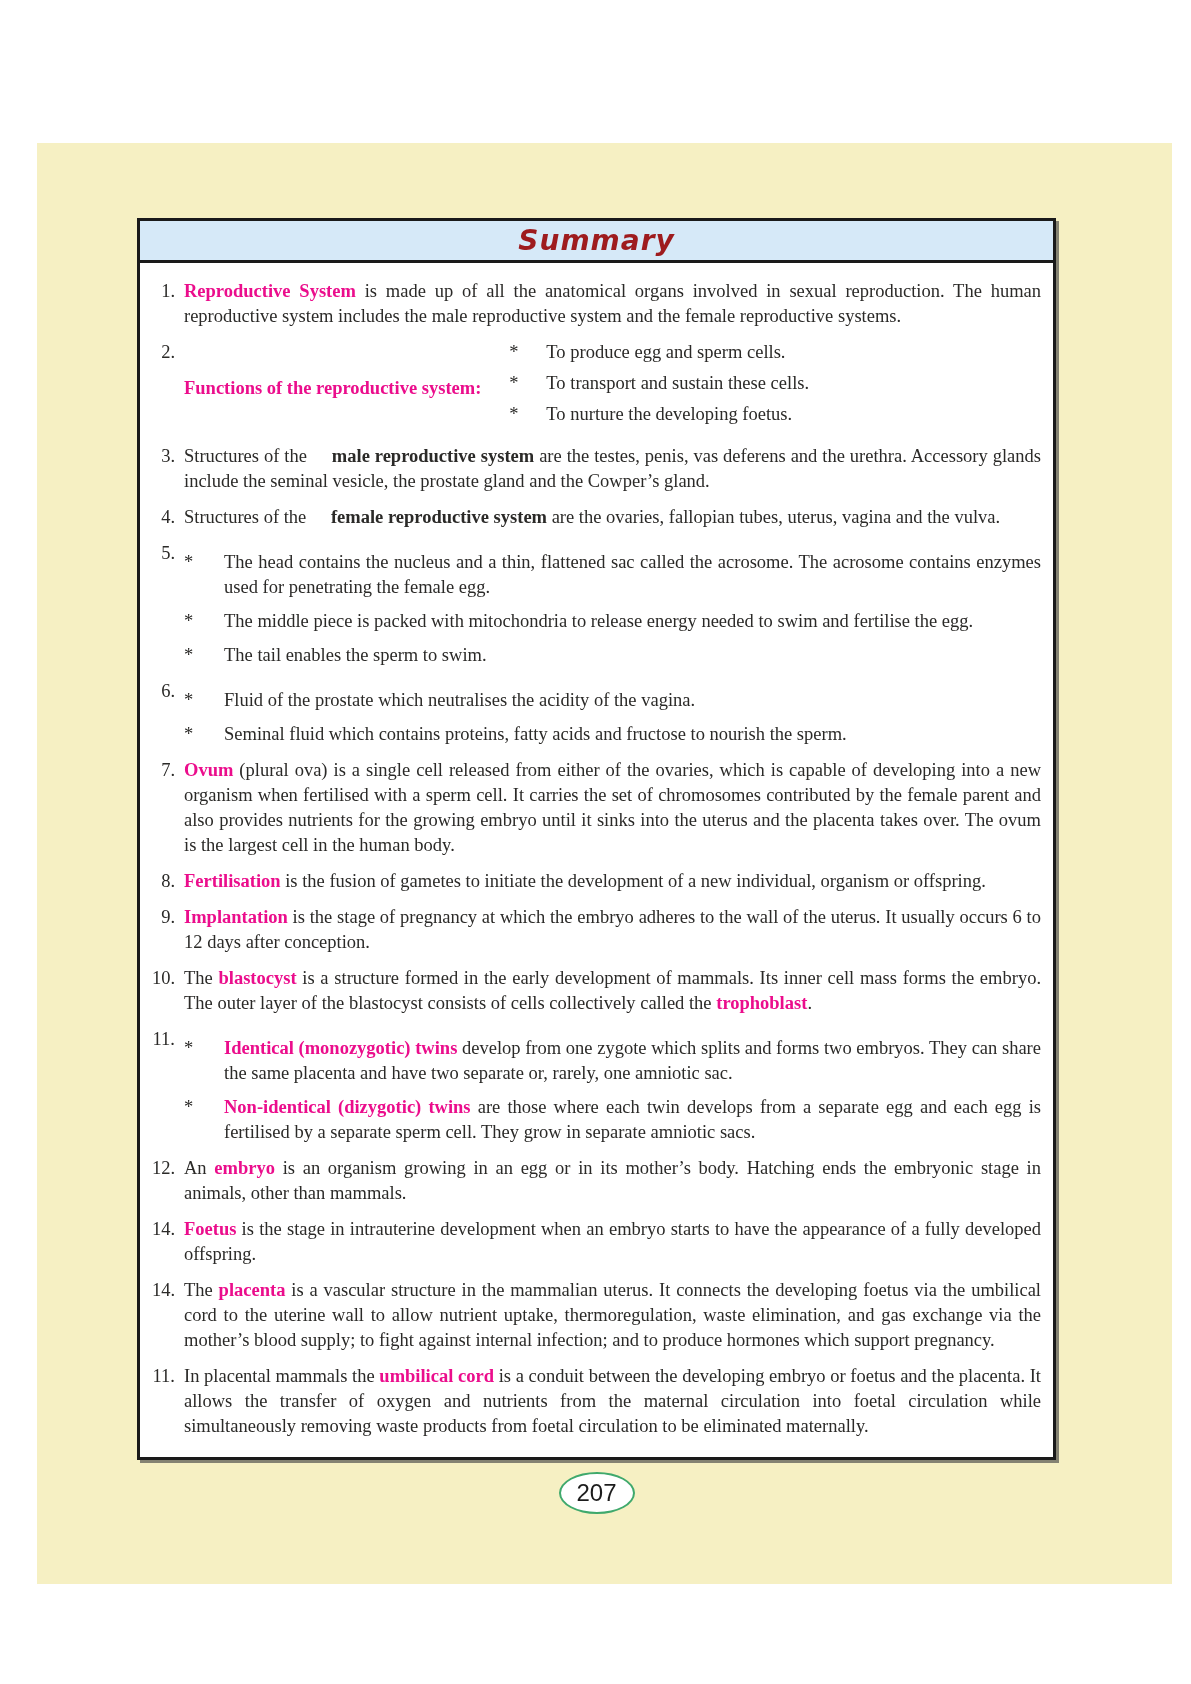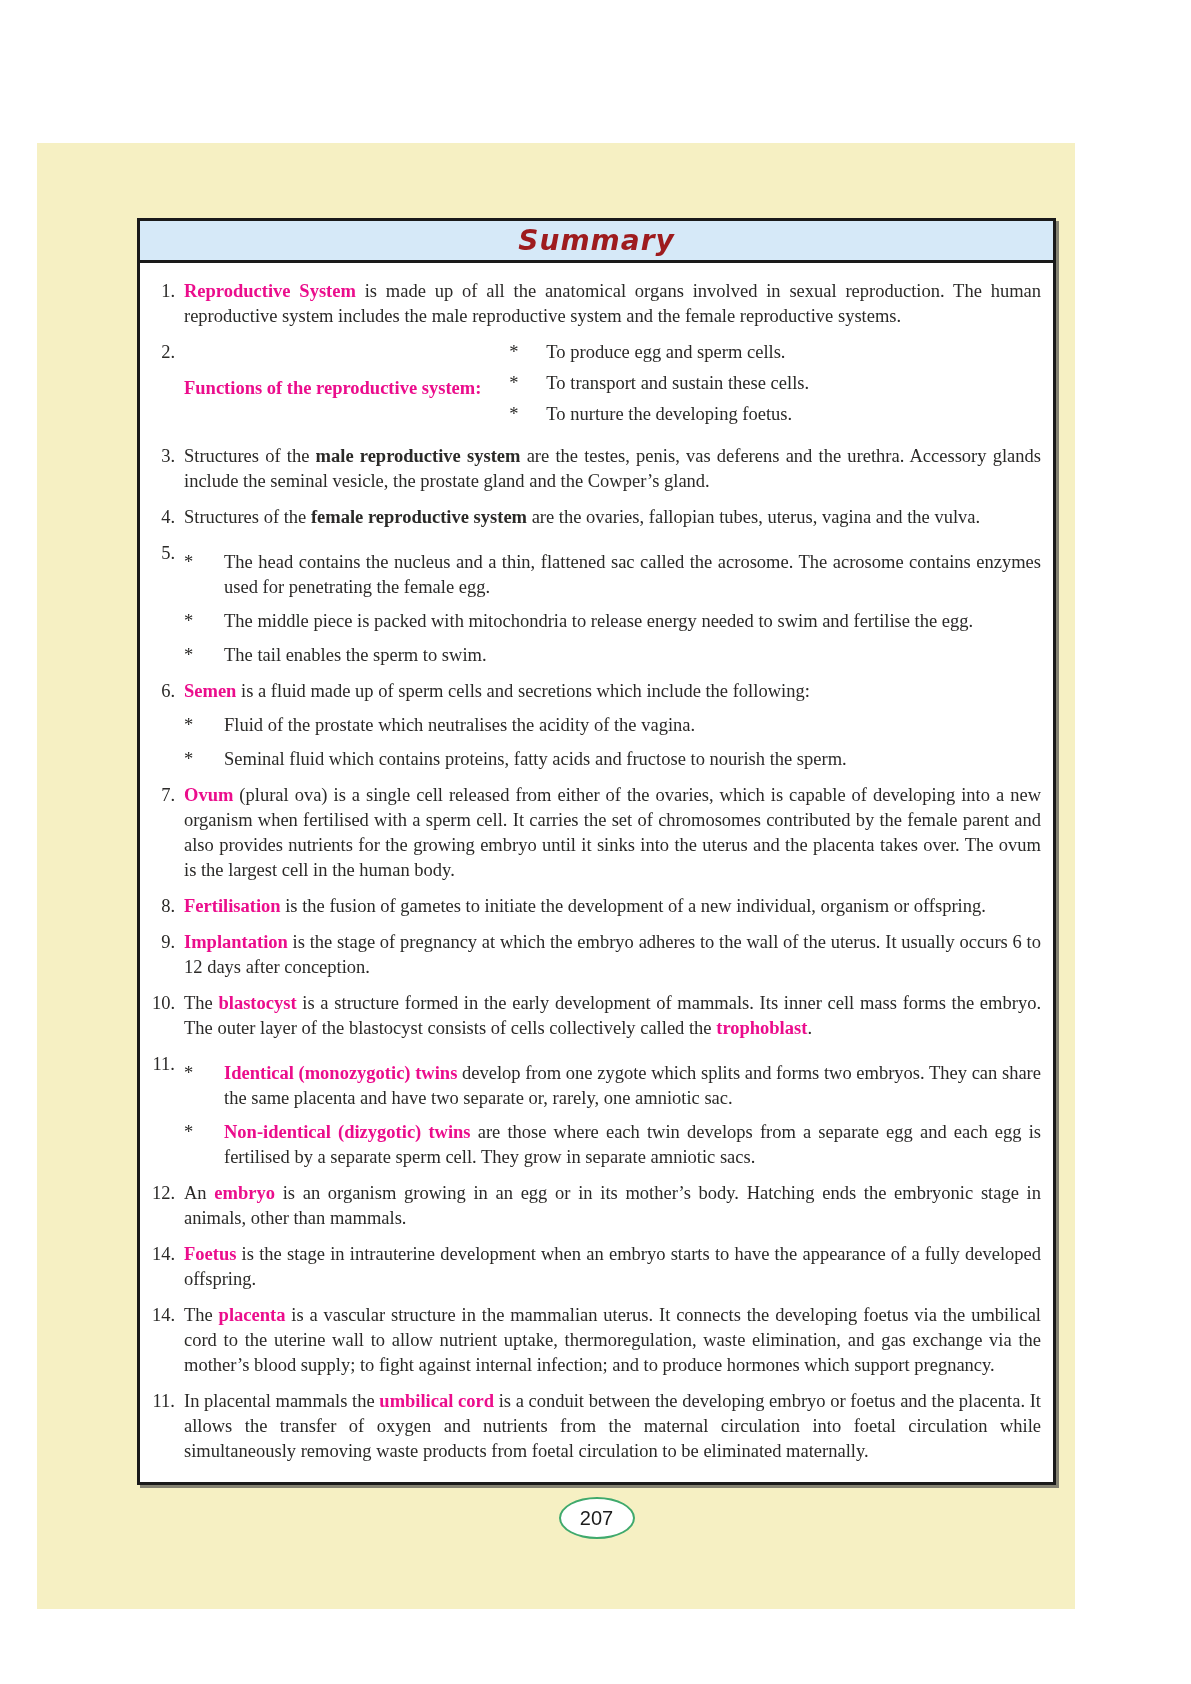--- a/index.html
+++ b/index.html
@@ -17,21 +17,21 @@
     width: 1191px;
     height: 1684px;
     position: relative;
     font-family: "Liberation Serif", serif;
     color: var(--text);
   }
   .sheet {
     position: absolute;
     left: 37px;
     top: 143px;
-    width: 1038px;
+    width: 1135px;
     min-height: 1400px;
     background: var(--sheet);
     padding: 75px 0 70px 100px;
   }
   .box {
     width: 919px;
     background: #ffffff;
     border: 3px solid var(--box-border);
     box-shadow: 3px 3px 0 rgba(70,70,70,0.65);
   }
@@ -58,21 +58,21 @@
   }
   .item { display: flex; margin-top: 11px; }
   .item:first-child { margin-top: 6px; }
   .num {
     flex: 0 0 38px;
     text-align: right;
     padding-right: 9px;
   }
   .content { flex: 1; text-align: justify; }
   .kw { color: var(--accent); font-weight: bold; }
-  .bold { font-weight: bold; }
+  .bold { font-weight: bold; margin-left: 20px; }
   .sub { display: flex; margin-top: 9px; text-align: justify; }
   .sub .marker { flex: 0 0 40px; }
   .sub .text { flex: 1; }
   .side-row { display: flex; text-align: left; }
   .side-para { flex: 0 0 auto; margin-right: 28px; margin-top: 36px; }
   .side-bullets { flex: 1; }
   .side-bullet { display: flex; margin-bottom: 6px; }
   .side-bullet .marker { flex: 0 0 37px; }
   .footer-badge-wrap {
     width: 919px;
@@ -83,21 +83,21 @@
   .page-oval {
     width: 76px;
     height: 42px;
     background: #ffffff;
     border: 2px solid var(--oval-border);
     border-radius: 50%;
     display: flex;
     align-items: center;
     justify-content: center;
     font-family: "Liberation Sans", sans-serif;
-    font-size: 20px;
+    font-size: 24px;
     color: #1c1c1c;
   }
 </style>
 </head>
 <body>
 
 <div class="sheet">
   <div class="box">
     <div class="box-header">
       <span class="box-title">Summary</span>
@@ -156,21 +156,20 @@
             </div>
             <div class="sub">
               <div class="marker">*</div>
               <div class="text"><span>The tail enables the sperm to swim.</span></div>
             </div>
           </div>
         </div>
         <div class="item">
           <div class="num">6.</div>
           <div class="content">
-            <div class="para"><span class="kw">Semen</span><span> is a fluid made up of sperm cells and secretions which include the following:</span></div>
             <div class="sub">
               <div class="marker">*</div>
               <div class="text"><span>Fluid of the prostate which neutralises the acidity of the vagina.</span></div>
             </div>
             <div class="sub">
               <div class="marker">*</div>
               <div class="text"><span>Seminal fluid which contains proteins, fatty acids and fructose to nourish the sperm.</span></div>
             </div>
           </div>
         </div>

